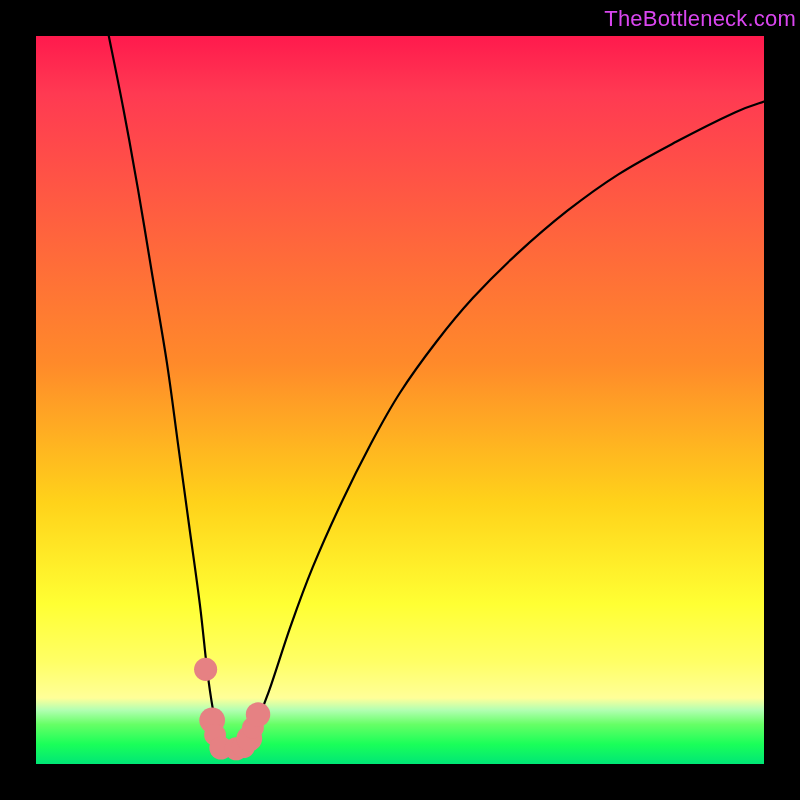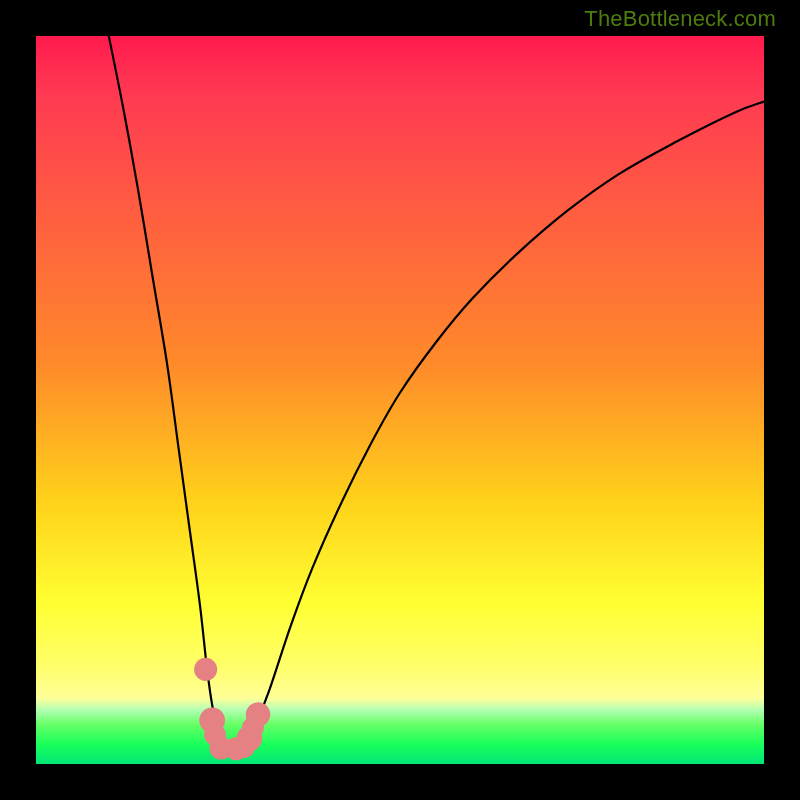--- a/index.html
+++ b/index.html
@@ -23,22 +23,22 @@
     position: absolute;
     left: 0; top: 0; right: 0; bottom: 0;
   }
   .green-band {
     position: absolute;
     left: 0; right: 0;
   }
   .watermark {
     position: absolute;
     top: 6px;
-    right: 24px;
-    color: #4d7c0f;
+    right: 4px;
+    color: #d946ef;
     font-size: 22px;
     letter-spacing: 0.2px;
     font-weight: 400;
     margin-left: 45px;
   }
   svg.curve {
     position: absolute;
     left: 0; top: 0;
     width: 728px;
     height: 728px;

